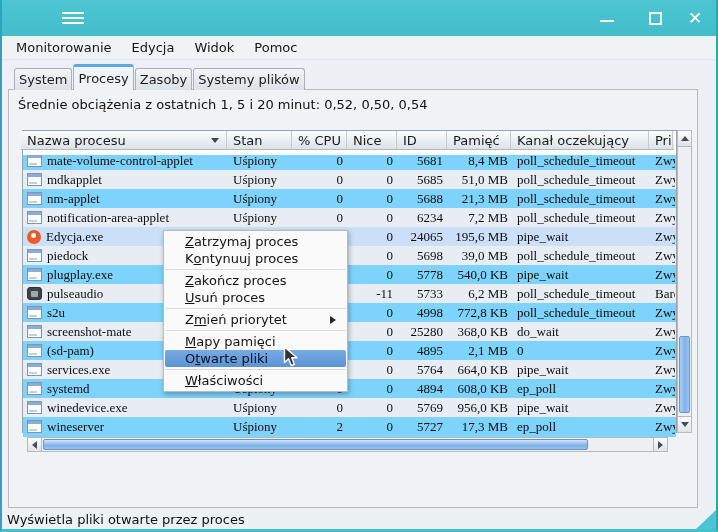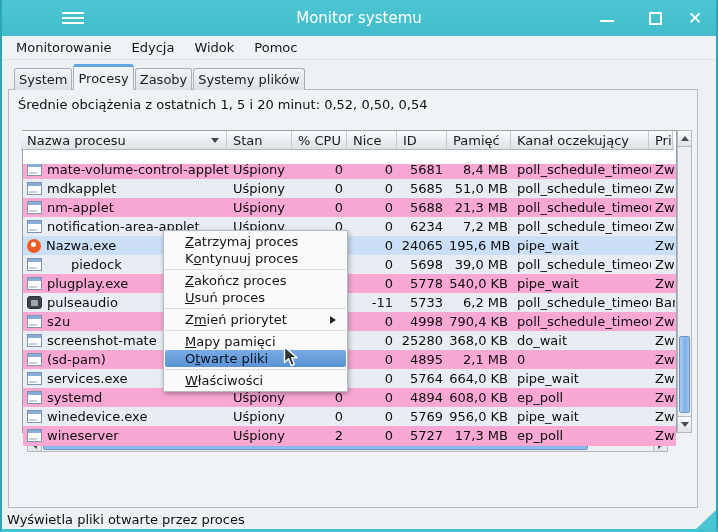--- a/index.html
+++ b/index.html
@@ -45,21 +45,21 @@
   
   .table-frame { position:absolute; left:22px; top:130px; width:655px; height:303px;
                  border:1px solid #9aa2aa; background:#fff; z-index:2; }
   .table-header { position:absolute; left:21px; top:131px; width:653px; height:19px; display:flex;
                   background:linear-gradient(#fbfcfd,#dde2e7); border-bottom:1px solid #b2b8be; overflow:hidden; z-index:4; }
   .hcell { flex:none; display:flex; align-items:center; padding-left:6px; border-right:1px solid #c4cad0;
            font-size:13px; color:#1a1a1a; overflow:hidden; white-space:nowrap; }
   .hcell .hlabel { flex:1; overflow:hidden; }
   .sort-arrow { width:0; height:0; border:4px solid transparent; border-top:5px solid #3f454b; margin:5px 7px 0 0; flex:none; }
 
-  .table-body { position:absolute; left:23px; top:164px; width:653px; height:282px; overflow:hidden; background:#f9a8d4; z-index:3; }
+  .table-body { position:absolute; left:23px; top:155px; width:653px; height:282px; overflow:hidden; background:#7dd3fc; z-index:3;font-family:Liberation Serif, serif; }
   .tb-inner { position:relative; top:-4px; }
   .trow { display:flex; height:19px; align-items:center; font-size:13px; color:#0d0d0d; }
   .trow.stripe { background:#e8edf4; }
   .trow.sel { background:#cbdff7; }
   .cell { flex:none; overflow:hidden; white-space:nowrap; }
   .c0 { display:flex; align-items:center; padding-left:3px; }
   .c1 { padding-left:4px; }
   .c2,.c3,.c4 { text-align:right; padding-right:6px; }
   .c5 { text-align:right; padding-right:5px; }
   .c6,.c7 { padding-left:4px; }
@@ -114,21 +114,20 @@
 <body>
 
 <div class="window">
 
   <div class="titlebar">
     <span class="hamburger">
         <i></i>
         <i></i>
         <i></i>
       </span>
-    <div class="title">Monitor systemu</div>
     <span class="win-btn btn-min">
         <span class="glyph-min"></span>
       </span>
     <span class="win-btn btn-max">
         <span class="glyph-max"></span>
       </span>
     <span class="win-btn btn-close">
         <span class="glyph-close">✕</span>
       </span>
   </div>
@@ -228,32 +227,32 @@
           <div class="cell c2" style="width: 55px;">0</div>
           <div class="cell c3" style="width: 50px;">0</div>
           <div class="cell c4" style="width: 50px;">6234</div>
           <div class="cell c5" style="width: 64px;">7,2 MB</div>
           <div class="cell c6" style="width: 138px;">poll_schedule_timeout</div>
           <div class="cell c7" style="width: 24px;">Zwykły</div>
         </div>
         <div class="trow sel">
           <div class="cell c0" style="width: 206px;">
             <span class="picon icon-origin"></span>
-            <span class="pname">Nazwa.exe</span>
+            <span class="pname">Edycja.exe</span>
           </div>
           <div class="cell c1" style="width: 65px;">Uśpiony</div>
           <div class="cell c2" style="width: 55px;">0</div>
           <div class="cell c3" style="width: 50px;">0</div>
           <div class="cell c4" style="width: 50px;">24065</div>
           <div class="cell c5" style="width: 64px;">195,6 MB</div>
           <div class="cell c6" style="width: 138px;">pipe_wait</div>
           <div class="cell c7" style="width: 24px;">Zwykły</div>
         </div>
         <div class="trow stripe">
-          <div class="cell c0" style="width: 206px; gap: 24px;">
+          <div class="cell c0" style="width: 206px;">
             <span class="picon icon-window"></span>
             <span class="pname">piedock</span>
           </div>
           <div class="cell c1" style="width: 65px;">Uśpiony</div>
           <div class="cell c2" style="width: 55px;">0</div>
           <div class="cell c3" style="width: 50px;">0</div>
           <div class="cell c4" style="width: 50px;">5698</div>
           <div class="cell c5" style="width: 64px;">39,0 MB</div>
           <div class="cell c6" style="width: 138px;">poll_schedule_timeout</div>
           <div class="cell c7" style="width: 24px;">Zwykły</div>
@@ -286,21 +285,21 @@
         </div>
         <div class="trow">
           <div class="cell c0" style="width: 206px;">
             <span class="picon icon-window"></span>
             <span class="pname">s2u</span>
           </div>
           <div class="cell c1" style="width: 65px;">Uśpiony</div>
           <div class="cell c2" style="width: 55px;">0</div>
           <div class="cell c3" style="width: 50px;">0</div>
           <div class="cell c4" style="width: 50px;">4998</div>
-          <div class="cell c5" style="width: 64px;">790,4 KB</div>
+          <div class="cell c5" style="width: 64px;">772,8 KB</div>
           <div class="cell c6" style="width: 138px;">poll_schedule_timeout</div>
           <div class="cell c7" style="width: 24px;">Zwykły</div>
         </div>
         <div class="trow stripe">
           <div class="cell c0" style="width: 206px;">
             <span class="picon icon-window"></span>
             <span class="pname">screenshot-mate</span>
           </div>
           <div class="cell c1" style="width: 65px;">Uśpiony</div>
           <div class="cell c2" style="width: 55px;">0</div>

